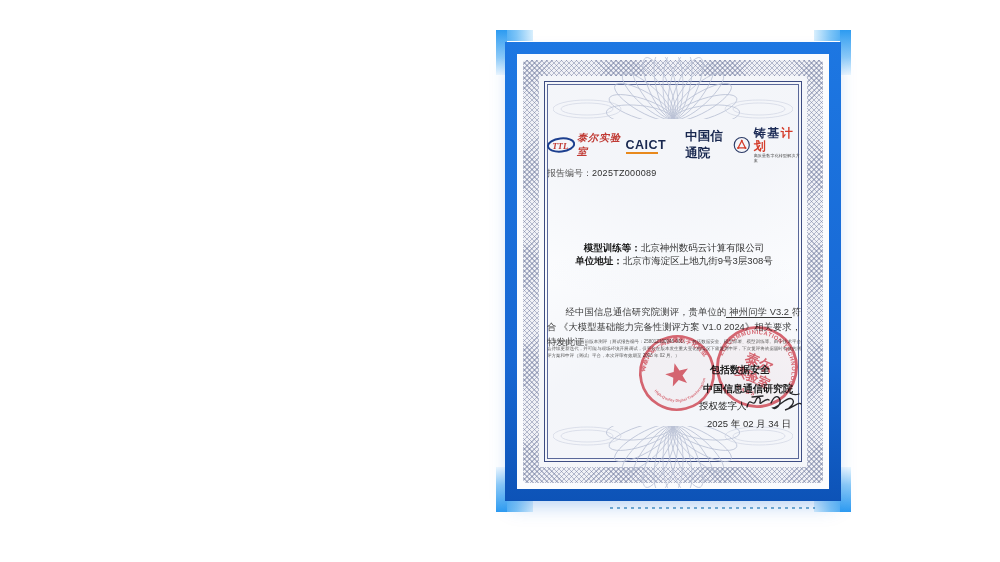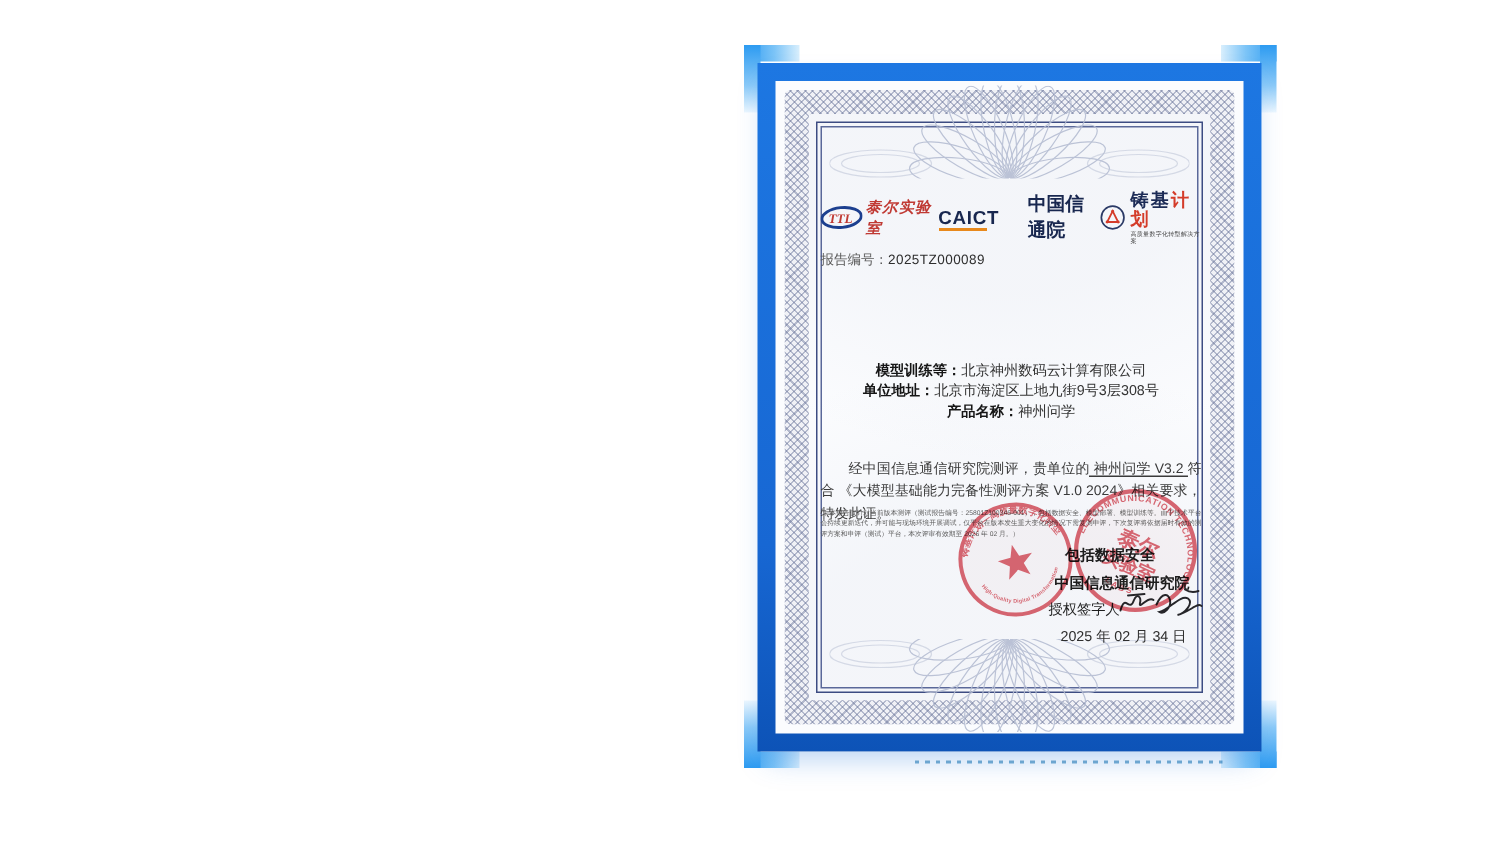--- a/index.html
+++ b/index.html
@@ -188,21 +188,20 @@
         </div>
 
         <div class="numbers">
           <div><span class="lab">报告编号：</span><span class="val">2025TZ000089</span></div>
         </div>
 
 
         <div class="fields">
           <div><span class="lab">模型训练等：</span><span>北京神州数码云计算有限公司</span></div>
           <div><span class="lab">单位地址：</span><span>北京市海淀区上地九街9号3层308号</span></div>
-          <div><span class="lab">产品名称：</span><span>神州问学</span></div>
         </div>
 
         <div class="body-par">
           <span>经中国信息通信研究院测评，贵单位的</span><span class="ul"> 神州问学 V3.2 </span><span>符合 《大模型基础能力完备性测评方案 V1.0 2024》相关要求，特发此证。</span>
         </div>
 
         <div class="footnote">（ 本报告仅针对当前版本测评（测试报告编号：25801Z100346-001），包括数据安全、模型部署、模型训练等。由于技术平台会持续更新迭代，并可能与现场环境开展调试，仅平台在版本发生重大变化的情况下需复测申评，下次复评将依据届时有效的测评方案和申评（测试）平台，本次评审有效期至 2026 年 02 月。）</div>
 
         <div class="stampzone">
           <div class="sz-text issuer1">包括数据安全</div>

